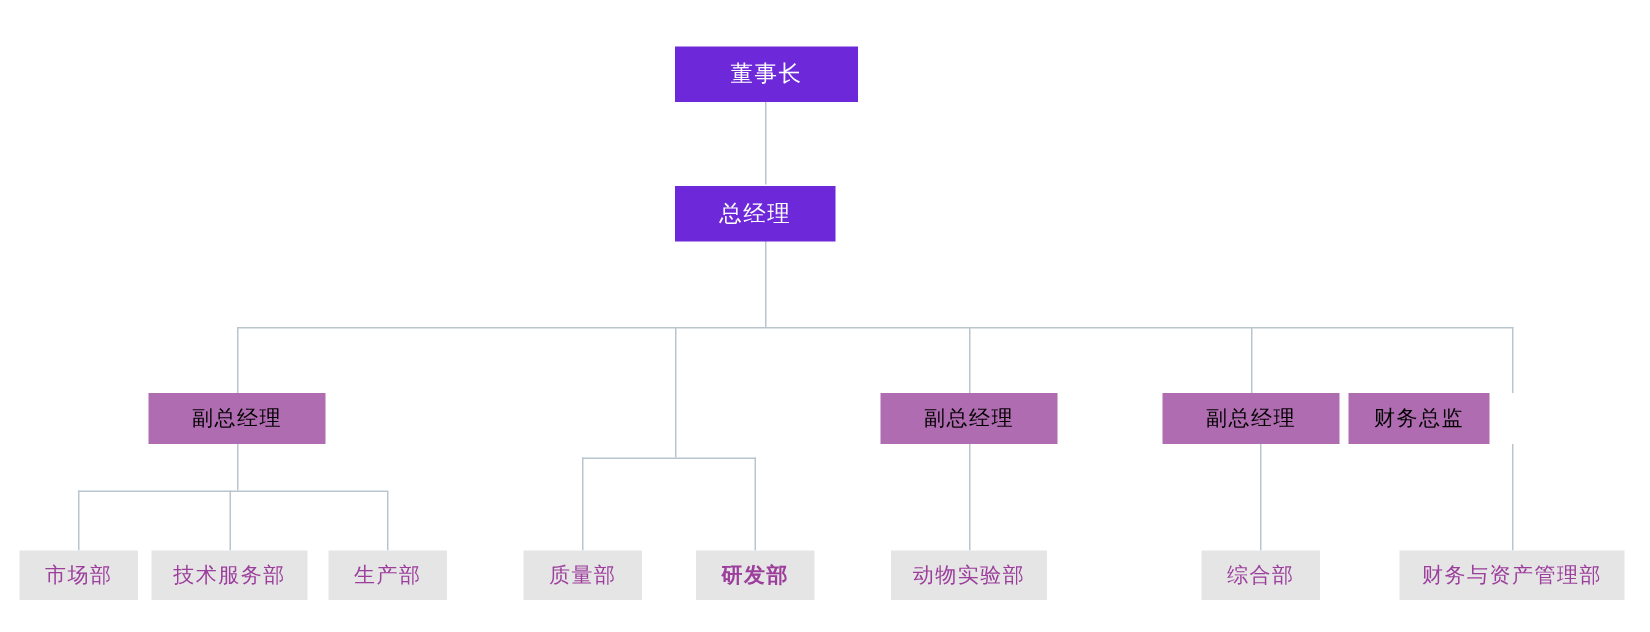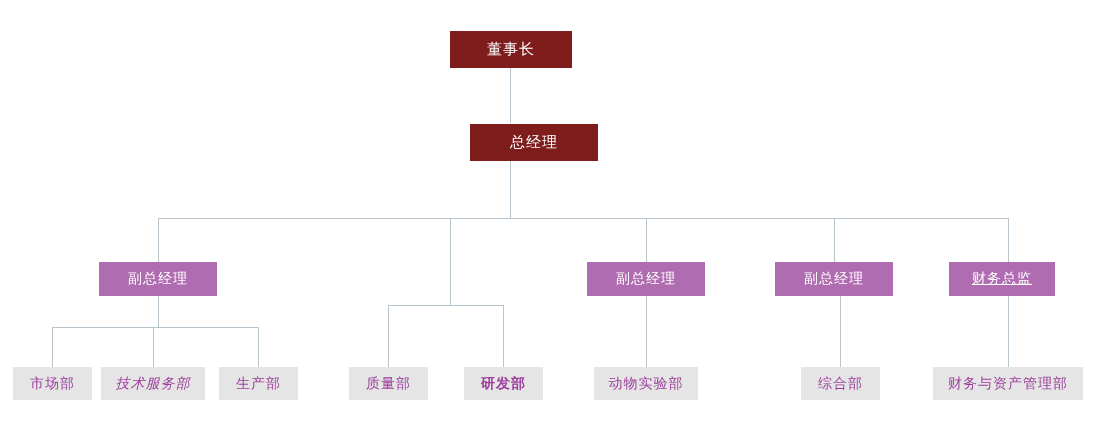--- a/index.html
+++ b/index.html
@@ -15,28 +15,28 @@
     position:absolute;
     box-sizing:border-box;
     display:flex;
     align-items:center;
     justify-content:center;
     text-align:center;
     white-space:nowrap;
     letter-spacing:1px;
   }
   .lvl1 {
-    background:#7f1d1d;
+    background:#6d28d9;
     color:#ffffff;
     font-size:15px;
     height:37px;
   }
   .lvl2 {
     background:#b06cb0;
-    color:#ffffff;
+    color:#000000;
     font-size:14px;
     height:34px;
   }
   .lvl3 {
     background:#e5e5e5;
     color:#9c3f9c;
     font-size:14px;
     height:33px;
   }
   .conn {
@@ -74,33 +74,33 @@
   <div class="conn v" style="left:503px; top:305px; height:62px;"></div>
 
   <div class="conn v" style="left:646px; top:296px; height:71px;"></div>
 
   <div class="conn v" style="left:840px; top:296px; height:71px;"></div>
 
   <div class="conn v" style="left:1008px; top:296px; height:71px;"></div>
 
   <div class="node lvl1" style="left:450px; top:31px; width:122px;">董事长</div>
 
-  <div class="node lvl1" style="left:450px; top:124px; width:128px;margin-left:20px;">总经理</div>
+  <div class="node lvl1" style="left:450px; top:124px; width:107px;">总经理</div>
 
   <div class="node lvl2" style="left:99px; top:262px; width:118px;">副总经理</div>
 
   <div class="node lvl2" style="left:587px; top:262px; width:118px;">副总经理</div>
 
   <div class="node lvl2" style="left:775px; top:262px; width:118px;">副总经理</div>
 
-  <div class="node lvl2" style="left:949px; top:262px; width:106px;text-decoration:underline;">财务总监</div>
+  <div class="node lvl2" style="left:899px; top:262px; width:94px;">财务总监</div>
 
   <div class="node lvl3" style="left:13px; top:367px; width:79px;">市场部</div>
 
-  <div class="node lvl3" style="left:101px; top:367px; width:104px;font-style:italic;">技术服务部</div>
+  <div class="node lvl3" style="left:101px; top:367px; width:104px;">技术服务部</div>
 
   <div class="node lvl3" style="left:219px; top:367px; width:79px;text-align:right;">生产部</div>
 
   <div class="node lvl3" style="left:349px; top:367px; width:79px;">质量部</div>
 
   <div class="node lvl3" style="left:464px; top:367px; width:79px;font-weight:bold;">研发部</div>
 
   <div class="node lvl3" style="left:801px; top:367px; width:79px;">综合部</div>
 
   <div class="node lvl3" style="left:594px; top:367px; width:104px;">动物实验部</div>

